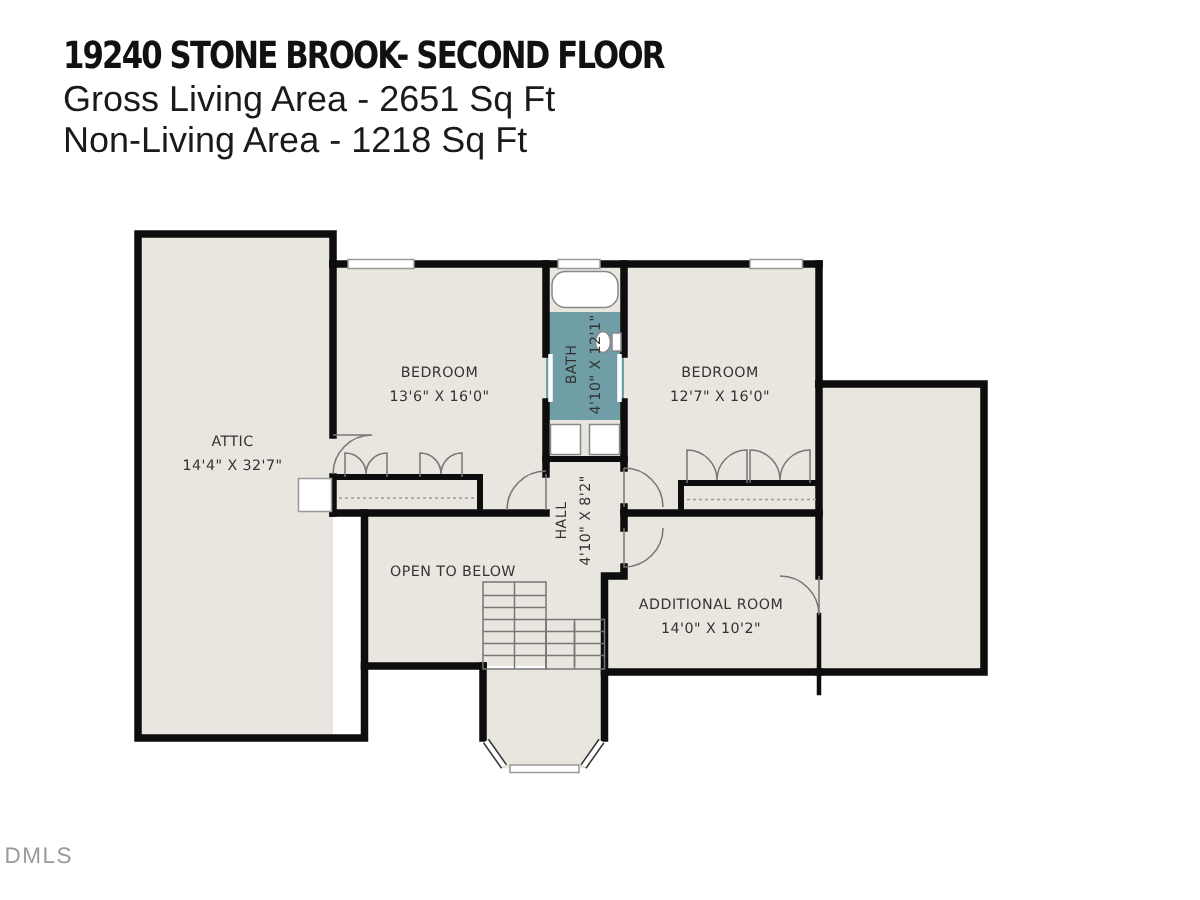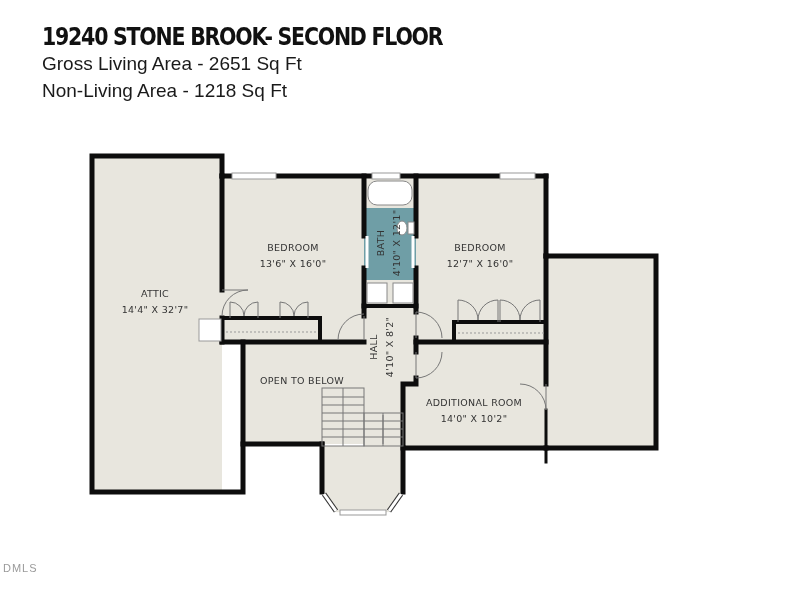--- a/index.html
+++ b/index.html
@@ -1,21 +1,21 @@
 <!DOCTYPE html>
 <html><head>
 <meta charset="utf-8">
 <style>
   html, body { margin: 0; padding: 0; background: #ffffff; }
   body { width: 800px; height: 600px; position: relative; overflow: hidden; font-family: "Liberation Sans", sans-serif; }
   .title { position: absolute; left: 42px; top: 22px; font-family: "DejaVu Sans", sans-serif; font-weight: bold; font-size: 25px; letter-spacing: -1.5px; color: #111; transform: scaleX(0.82); transform-origin: left top; white-space: nowrap; }
-  .sub { position: absolute; left: 42px; font-family: "Liberation Sans", sans-serif; font-size: 19px; color: #1a1a1a; white-space: nowrap; }
+  .sub { position: absolute; left: 42px; font-family: "Liberation Sans", sans-serif; font-size: 24px; color: #1a1a1a; white-space: nowrap; }
   .sub1 { top: 53px; }
   .sub2 { top: 80px; }
-  .mls { position: absolute; left: 3px; top: 562px; font-size: 11px; color: #9a9a9a; font-family: "Liberation Sans", sans-serif; letter-spacing: 1px; }
+  .mls { position: absolute; left: 3px; top: 562px; font-size: 15px; color: #9a9a9a; font-family: "Liberation Sans", sans-serif; letter-spacing: 1px; }
   svg { position: absolute; left: 0; top: 0; }
   .rl { font-family: "DejaVu Sans", sans-serif; font-size: 9.5px; fill: #333; letter-spacing: 0.3px; }
 </style>
 </head>
 <body>
 
 <div class="title">19240 STONE BROOK- SECOND FLOOR</div>
 <div class="sub sub1">Gross Living Area - 2651 Sq Ft</div>
 <div class="sub sub2">Non-Living Area - 1218 Sq Ft</div>
 

